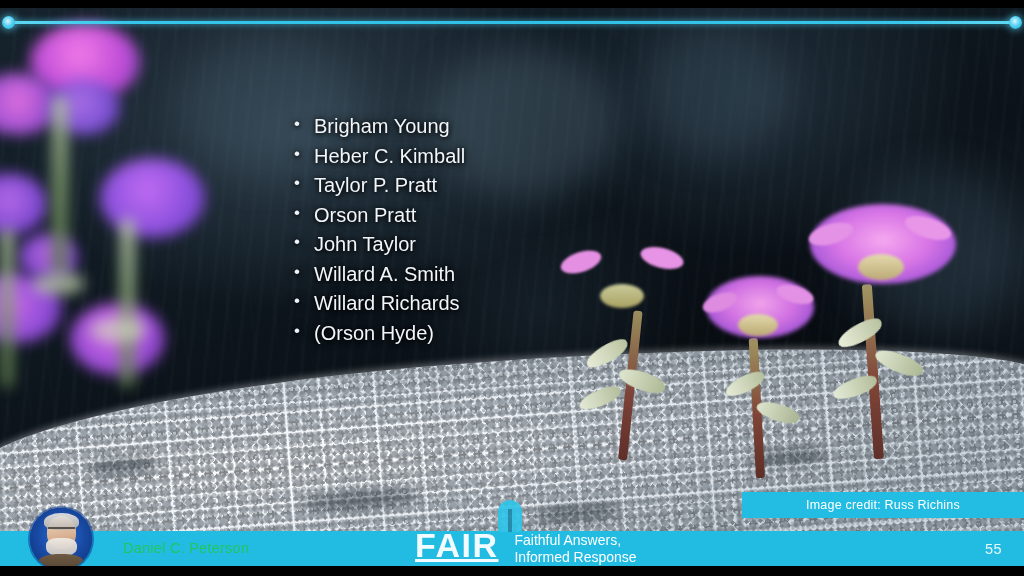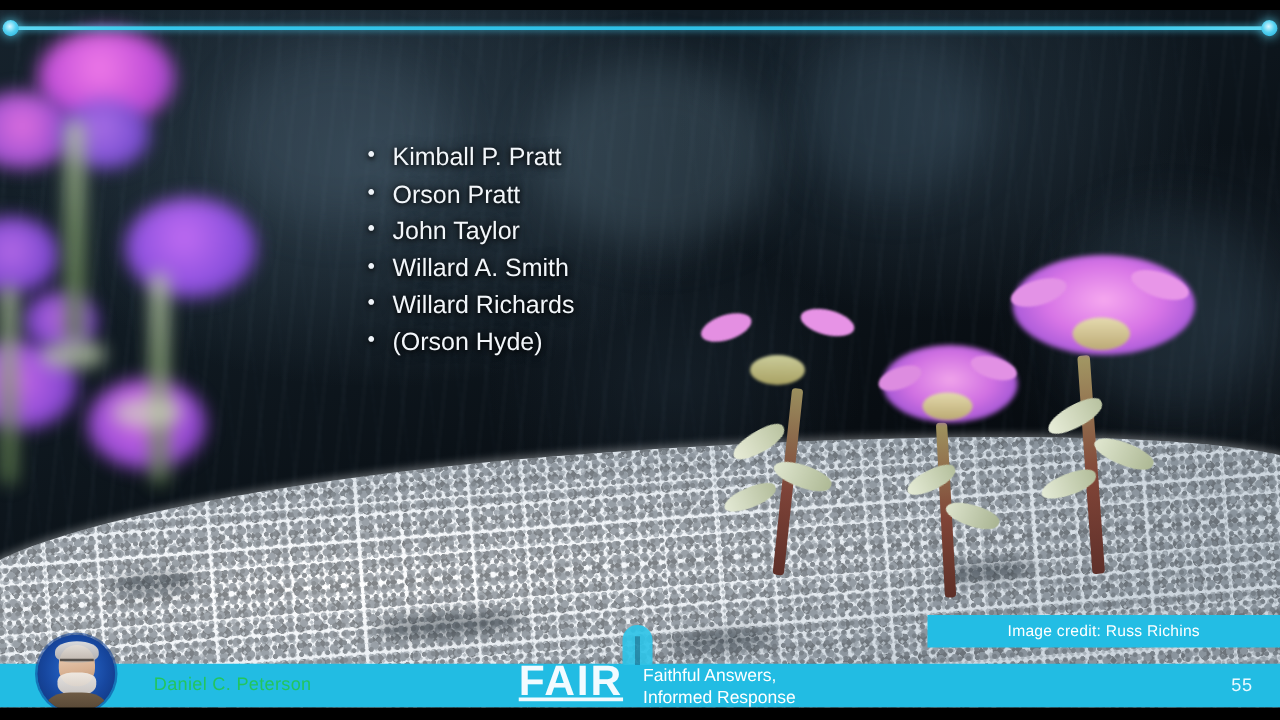--- a/index.html
+++ b/index.html
@@ -194,21 +194,23 @@
       <div class="bloom-core" style="left:52px;top:50px;width:46px;height:26px;background:linear-gradient(180deg,#e4e3a8,#bcb26a);opacity:.9;"></div>
     </div>
   </div>
 
   <div class="top-rule"></div>
   <div class="rule-cap l"></div>
   <div class="rule-cap r"></div>
 
   <div class="slide-text">
     <ul class="bullets">
-      <li>Kimball P. Pratt</li>
+      <li>Brigham Young</li>
+      <li>Heber C. Kimball</li>
+      <li>Taylor P. Pratt</li>
       <li>Orson Pratt</li>
       <li>John Taylor</li>
       <li>Willard A. Smith</li>
       <li>Willard Richards</li>
       <li>(Orson Hyde)</li>
     </ul>
   </div>
 
   <div class="credit">
     <span>Image credit: Russ Richins</span>

